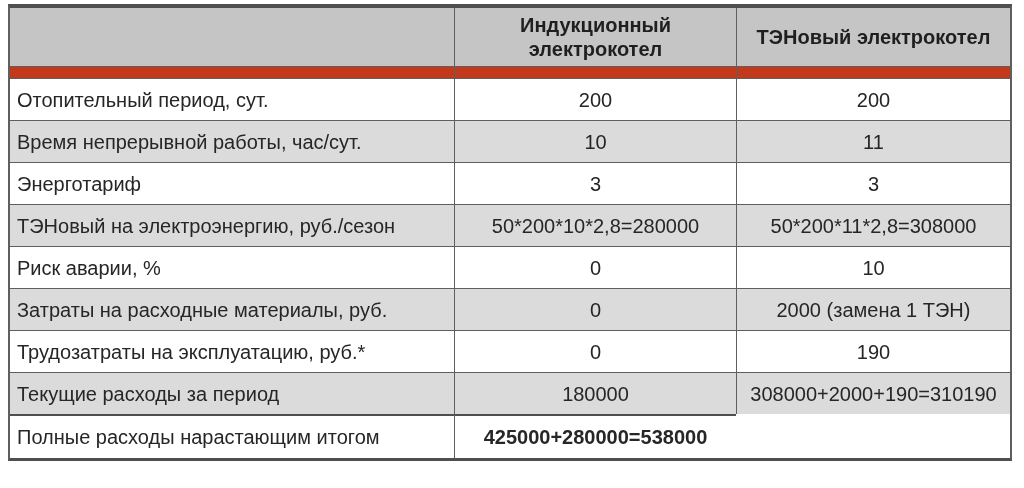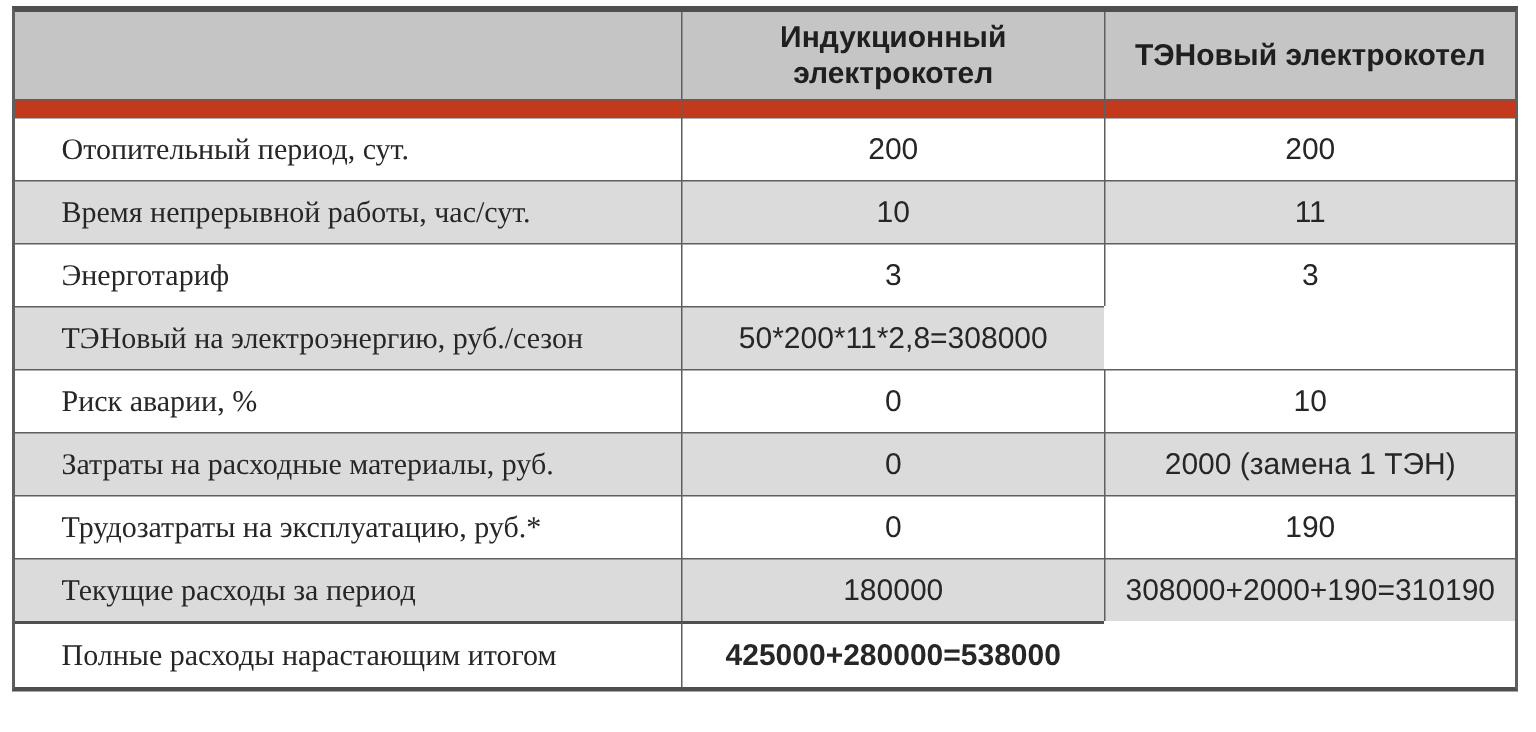--- a/index.html
+++ b/index.html
@@ -48,23 +48,22 @@
   
   .row.accent .cell {
     background: #c23a1b;
     min-height: 12px;
     padding: 0;
     border-top: 1px solid #5f5f5f;
   }
   
   .cell.label {
     justify-content: flex-start;
-    padding-left: 31px;
+    padding-left: 7px;
     text-align: left;
-    font-family: Liberation Serif, serif;
   }
   .cell.value {
     justify-content: center;
     text-align: center;
   }
   .row.stripe .cell { background: #dbdbdb; }
   .row.total .cell { border-top: 2px solid #4f4f4f; min-height: 44px; }
   .row.total .cell.value { font-weight: bold; }
 </style>
 </head>
@@ -97,20 +96,21 @@
   </div>
 
   <div class="row">
     <div class="cell label">Энерготариф</div>
     <div class="cell value">3</div>
     <div class="cell value">3</div>
   </div>
 
   <div class="row stripe">
     <div class="cell label">ТЭНовый на электроэнергию, руб./сезон</div>
+    <div class="cell value">50*200*10*2,8=280000</div>
     <div class="cell value">50*200*11*2,8=308000</div>
   </div>
 
   <div class="row">
     <div class="cell label">Риск аварии, %</div>
     <div class="cell value">0</div>
     <div class="cell value">10</div>
   </div>
 
   <div class="row stripe">

